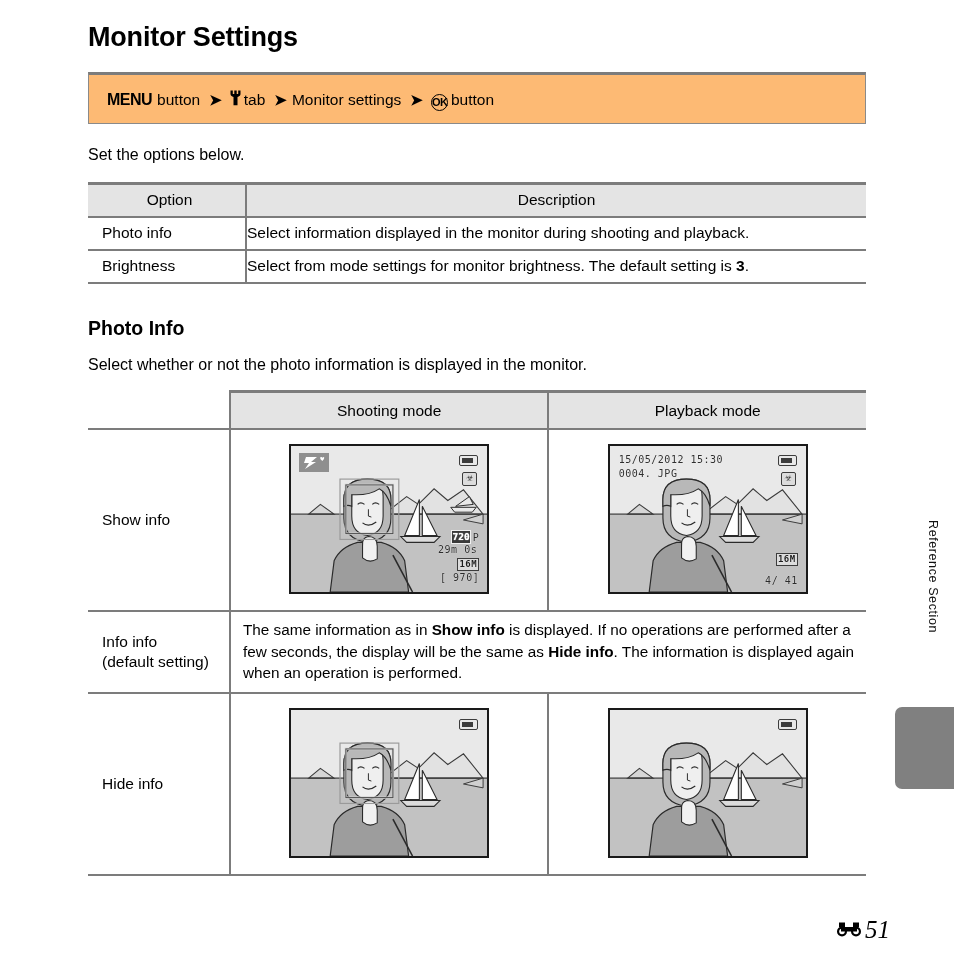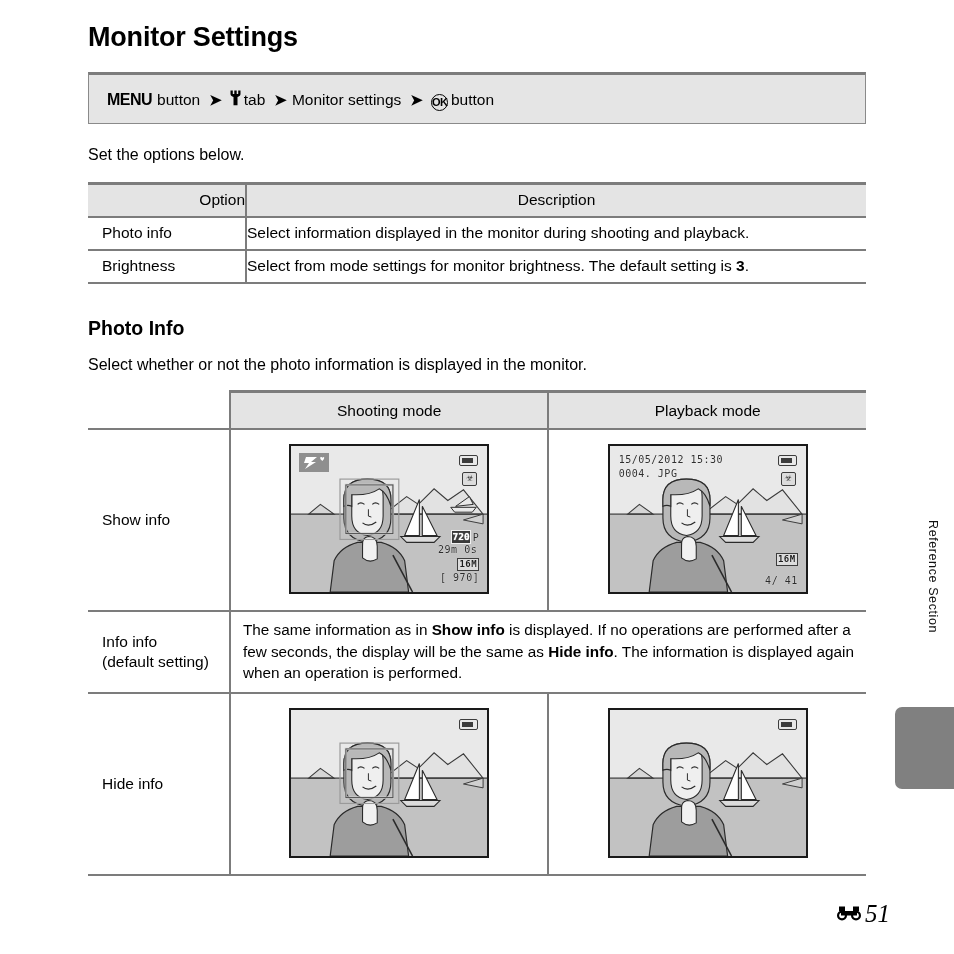--- a/index.html
+++ b/index.html
@@ -36,21 +36,21 @@
   
   .navbox {
     position: absolute;
     left: 88px;
     top: 72px;
     width: 778px;
     height: 52px;
     border: 1px solid #8a8a8a;
     border-top: 3px solid #7c7c7c;
     box-sizing: border-box;
-    background: #e5e5e5;
+    background: #fdba74;
   }
   .navbox-inner {
     position: absolute;
     left: 18px;
     top: 0;
     height: 50px;
     display: flex;
     align-items: center;
     font-size: 15.5px;
     white-space: nowrap;
@@ -131,21 +131,21 @@
     height: 33px;
     font-size: 15.5px;
     border-bottom: 2px solid #7c7c7c;
   }
   #options-table .colA {
     width: 158px;
     padding-left: 14px;
     box-sizing: border-box;
     border-right: 2px solid #7c7c7c;
   }
-  #options-table .colA.hdr { padding-left: 6px; text-align: right; }
+  #options-table .colA.hdr { padding-left: 6px; text-align: center; }
   #options-table .colB {
     padding-left: 0;
     box-sizing: border-box;
   }
 
   
   .section-heading {
     position: absolute;
     left: 88px;
     top: 317px;
@@ -328,21 +328,21 @@
     width: 59px;
     height: 82px;
     background: #808080;
     border-radius: 7px 0 0 7px;
   }
 
   
   .footer {
     position: absolute;
     right: 64px;
-    bottom: 26px;
+    bottom: 10px;
     display: flex;
     align-items: center;
     gap: 3px;
   }
   .footer-e {
     font-weight: bold;
     font-size: 20px;
     font-family: "DejaVu Sans", sans-serif;
   }
   .footer-num {

